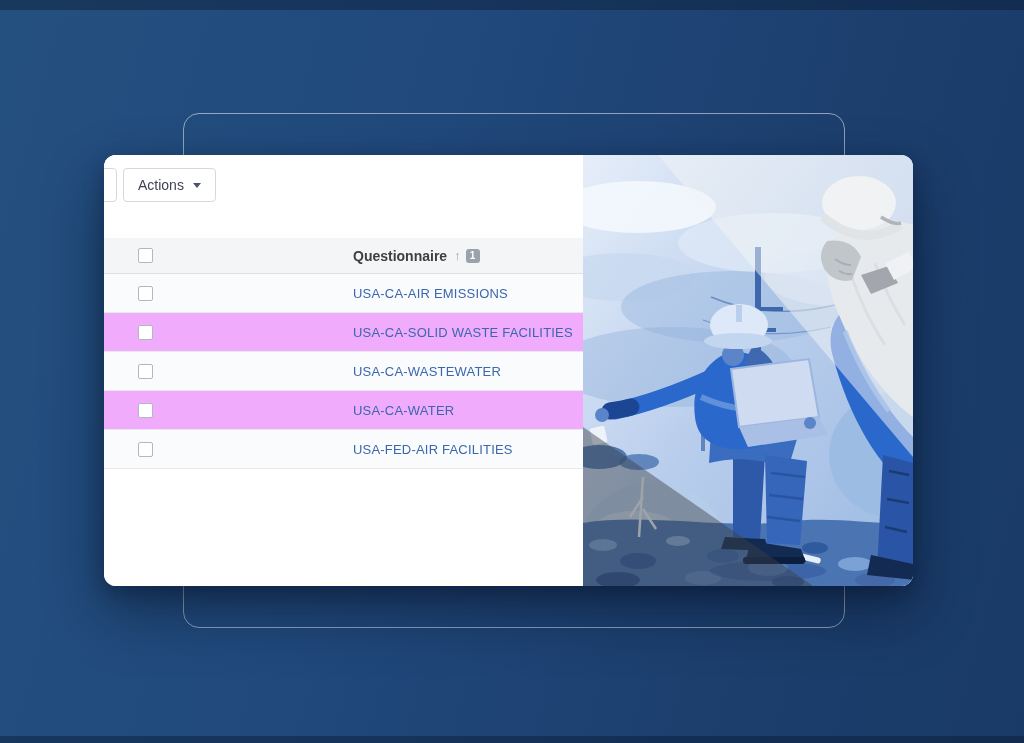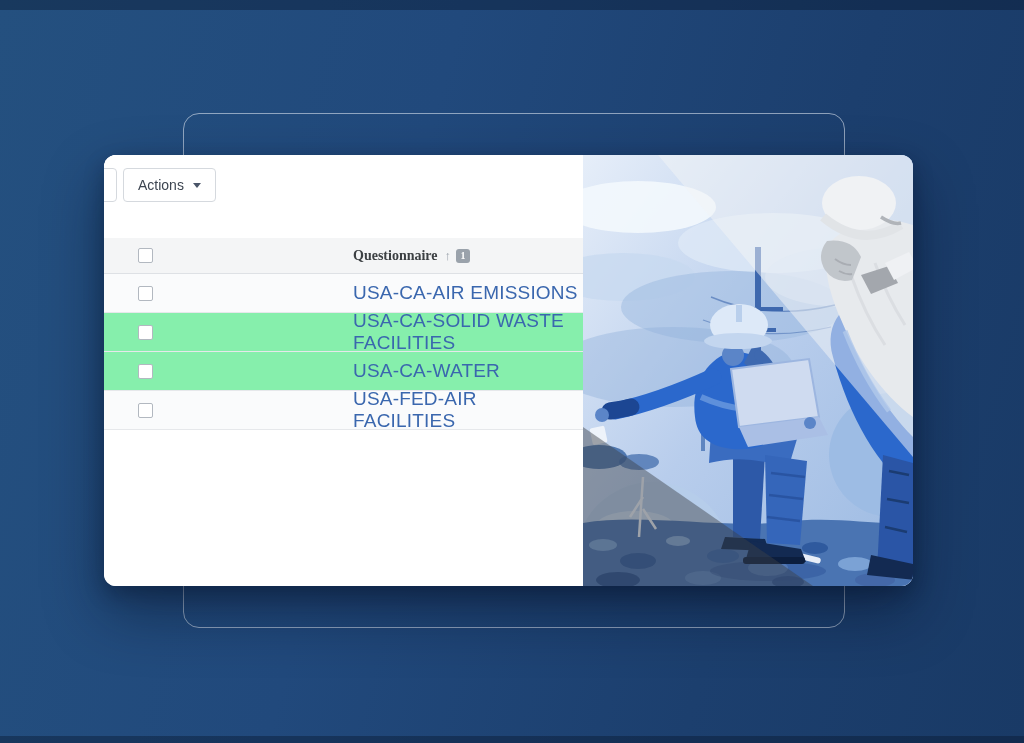--- a/index.html
+++ b/index.html
@@ -32,37 +32,37 @@
   .btn { position:absolute; top:13px; height:34px; background:#fff;
     border:1px solid #d5d9de; border-radius:4px; }
   .btn-partial { left:-27px; width:40px; }
   .btn-actions { left:19px; padding:0 14px; display:flex; align-items:center; gap:9px;
     font-size:14px; color:#3c4450; cursor:pointer; }
   .caret-down { width:0; height:0; border-left:4.5px solid transparent;
     border-right:4.5px solid transparent; border-top:5px solid #4a5568; }
 
   .thead { height:36px; background:#f4f5f6; display:flex; align-items:center;
     border-bottom:1px solid #dee1e5; }
-  .row { height:39px; display:flex; align-items:center; background:#86efac;
+  .row { height:39px; display:flex; align-items:center; background:#f0abfc;
     border-bottom:1px solid #e6e8eb; }
   .row.alt { background:#fafbfc; }
   .row.hl  { background:#e8effa; border-bottom:none; }
 
   .cb-cell { width:249px; flex:0 0 249px; padding-left:34px; }
   .cb { display:block; width:15px; height:15px; background:#fff;
     border:1.5px solid #b2b8c0; border-radius:2px; cursor:pointer; }
 
   .th-label { font-size:14px; font-weight:bold; color:#3c4043; display:flex;
-    align-items:center; cursor:pointer;font-family:Liberation Serif, serif; }
+    align-items:center; cursor:pointer; }
   .sort-arrow { color:#9aa2ab; font-size:13px; font-weight:normal; margin-left:7px; }
   .sort-badge { width:14px; height:14px; margin-left:5px; background:#9aa2ab;
     color:#fff; border-radius:3px; font-size:10px; font-weight:bold;
     display:flex; align-items:center; justify-content:center; }
 
-  .q-link { font-size:19px; color:#3a67ae; text-decoration:none; letter-spacing:.2px; cursor:pointer; }
+  .q-link { font-size:13px; color:#3a67ae; text-decoration:none; letter-spacing:.2px; cursor:pointer; }
 
   .photo-pane { width:330px; height:431px; border-radius:0 12px 12px 0;
     overflow:hidden; position:relative; background:#9cbae2; }
   .photo-pane svg { display:block; }
 </style>
 </head>
 <body>
 
 <div class="edge-strip top"></div>
 <div class="edge-strip bottom"></div>
@@ -95,20 +95,26 @@
       <div class="cb-cell">
           <span class="cb" role="checkbox" aria-checked="false"></span>
         </div>
       <a class="q-link">USA-CA-AIR EMISSIONS</a>
     </div>
     <div class="row">
       <div class="cb-cell">
           <span class="cb" role="checkbox" aria-checked="false"></span>
         </div>
       <a class="q-link">USA-CA-SOLID WASTE FACILITIES</a>
+    </div>
+    <div class="row alt">
+      <div class="cb-cell">
+          <span class="cb" role="checkbox" aria-checked="false"></span>
+        </div>
+      <a class="q-link">USA-CA-WASTEWATER</a>
     </div>
     <div class="row">
       <div class="cb-cell">
           <span class="cb" role="checkbox" aria-checked="false"></span>
         </div>
       <a class="q-link">USA-CA-WATER</a>
     </div>
     <div class="row alt">
       <div class="cb-cell">
           <span class="cb" role="checkbox" aria-checked="false"></span>

